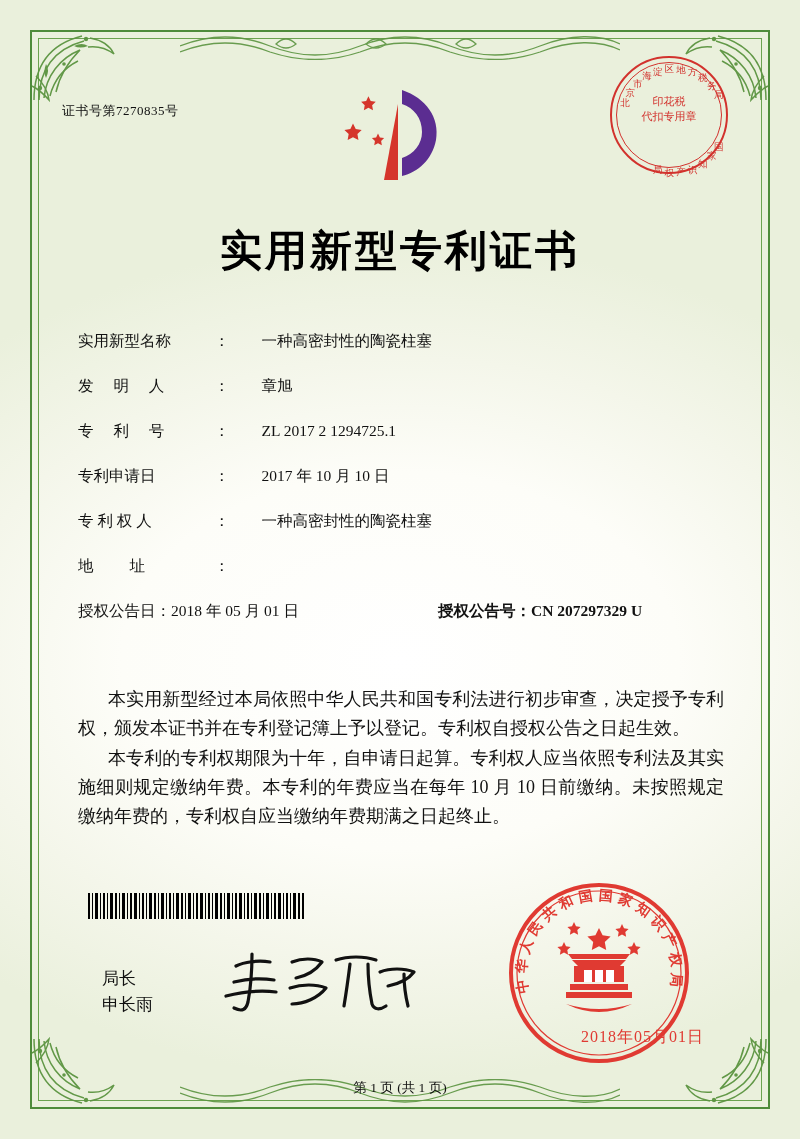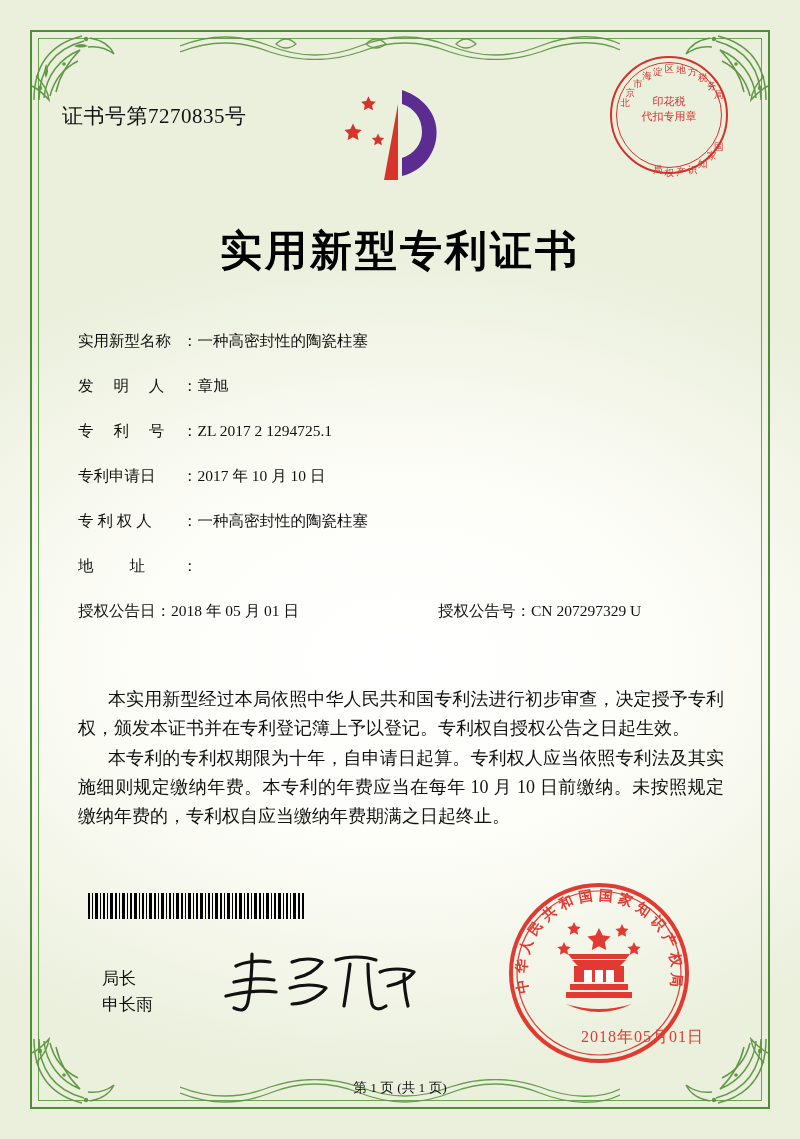--- a/index.html
+++ b/index.html
@@ -53,21 +53,21 @@
   .edge-bottom {
     left: 180px; right: 180px; bottom: 32px; height: 28px; transform: scaleY(-1);
   }
   .edge-deco svg { width: 100%; height: 100%; display:block; }
 
   
   .cert-no {
     position: absolute;
     left: 62px;
     top: 102px;
-    font-size: 21px;
+    font-size: 13px;
     letter-spacing: .5px;
     color: #111;
     font-family: "Liberation Serif", serif;
   }
   .logo {
     position: absolute;
     left: 340px;
     top: 84px;
     width: 120px;
     height: 110px;
@@ -133,41 +133,42 @@
     top: 330px;
     width: 650px;
     font-size: 15.5px;
     color: #111;
   }
   .field-row {
     display: flex;
     align-items: flex-start;
     margin-bottom: 22.5px;
     line-height: 1.45;
+    gap: 32px;
   }
   .field-label {
     width: 104px;
     flex: 0 0 104px;
     letter-spacing: 0;
     white-space: nowrap;
   }
   .field-label.sp1 { letter-spacing: 8px; }
   .field-label.sp2 { letter-spacing: 16px; }
   .field-colon { flex: 0 0 14px; }
   .field-value { flex: 1 1 auto; }
   .field-value .line2 { display:block; margin-top: 4px; padding-left: 0; }
 
   .dual-row {
     display: flex;
     align-items: flex-end;
     margin-bottom: 10px;
     line-height: 1.45;
   }
   .dual-left { width: 360px; flex: 0 0 360px; }
-  .dual-right { flex: 1 1 auto; }
+  .dual-right { flex: 1 1 auto; font-weight: bold; }
 
   
   .paras {
     position: absolute;
     left: 78px;
     top: 685px;
     width: 646px;
     font-size: 18px;
     line-height: 29px;
     color: #111;

